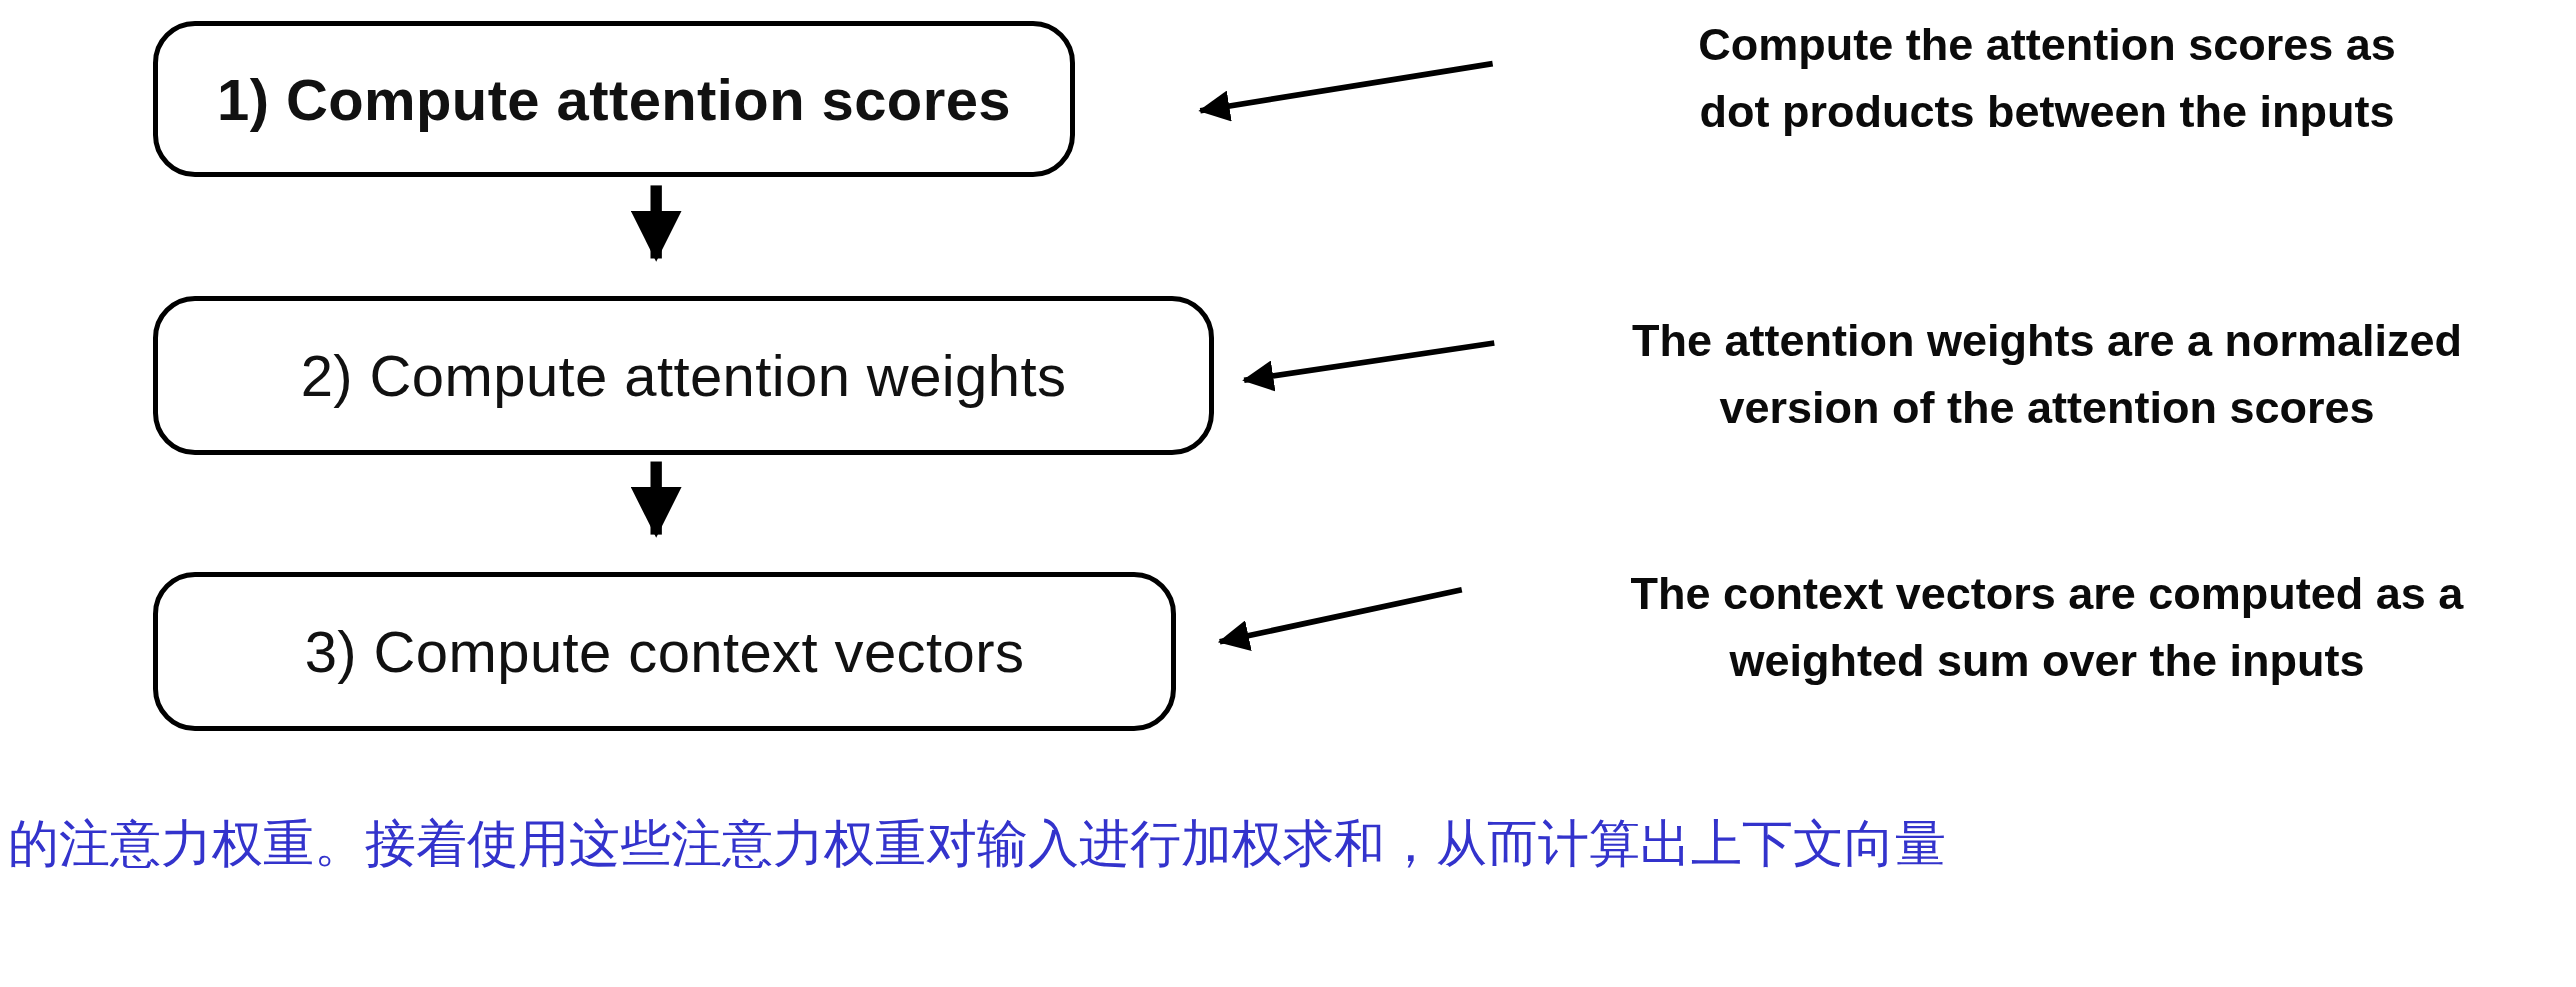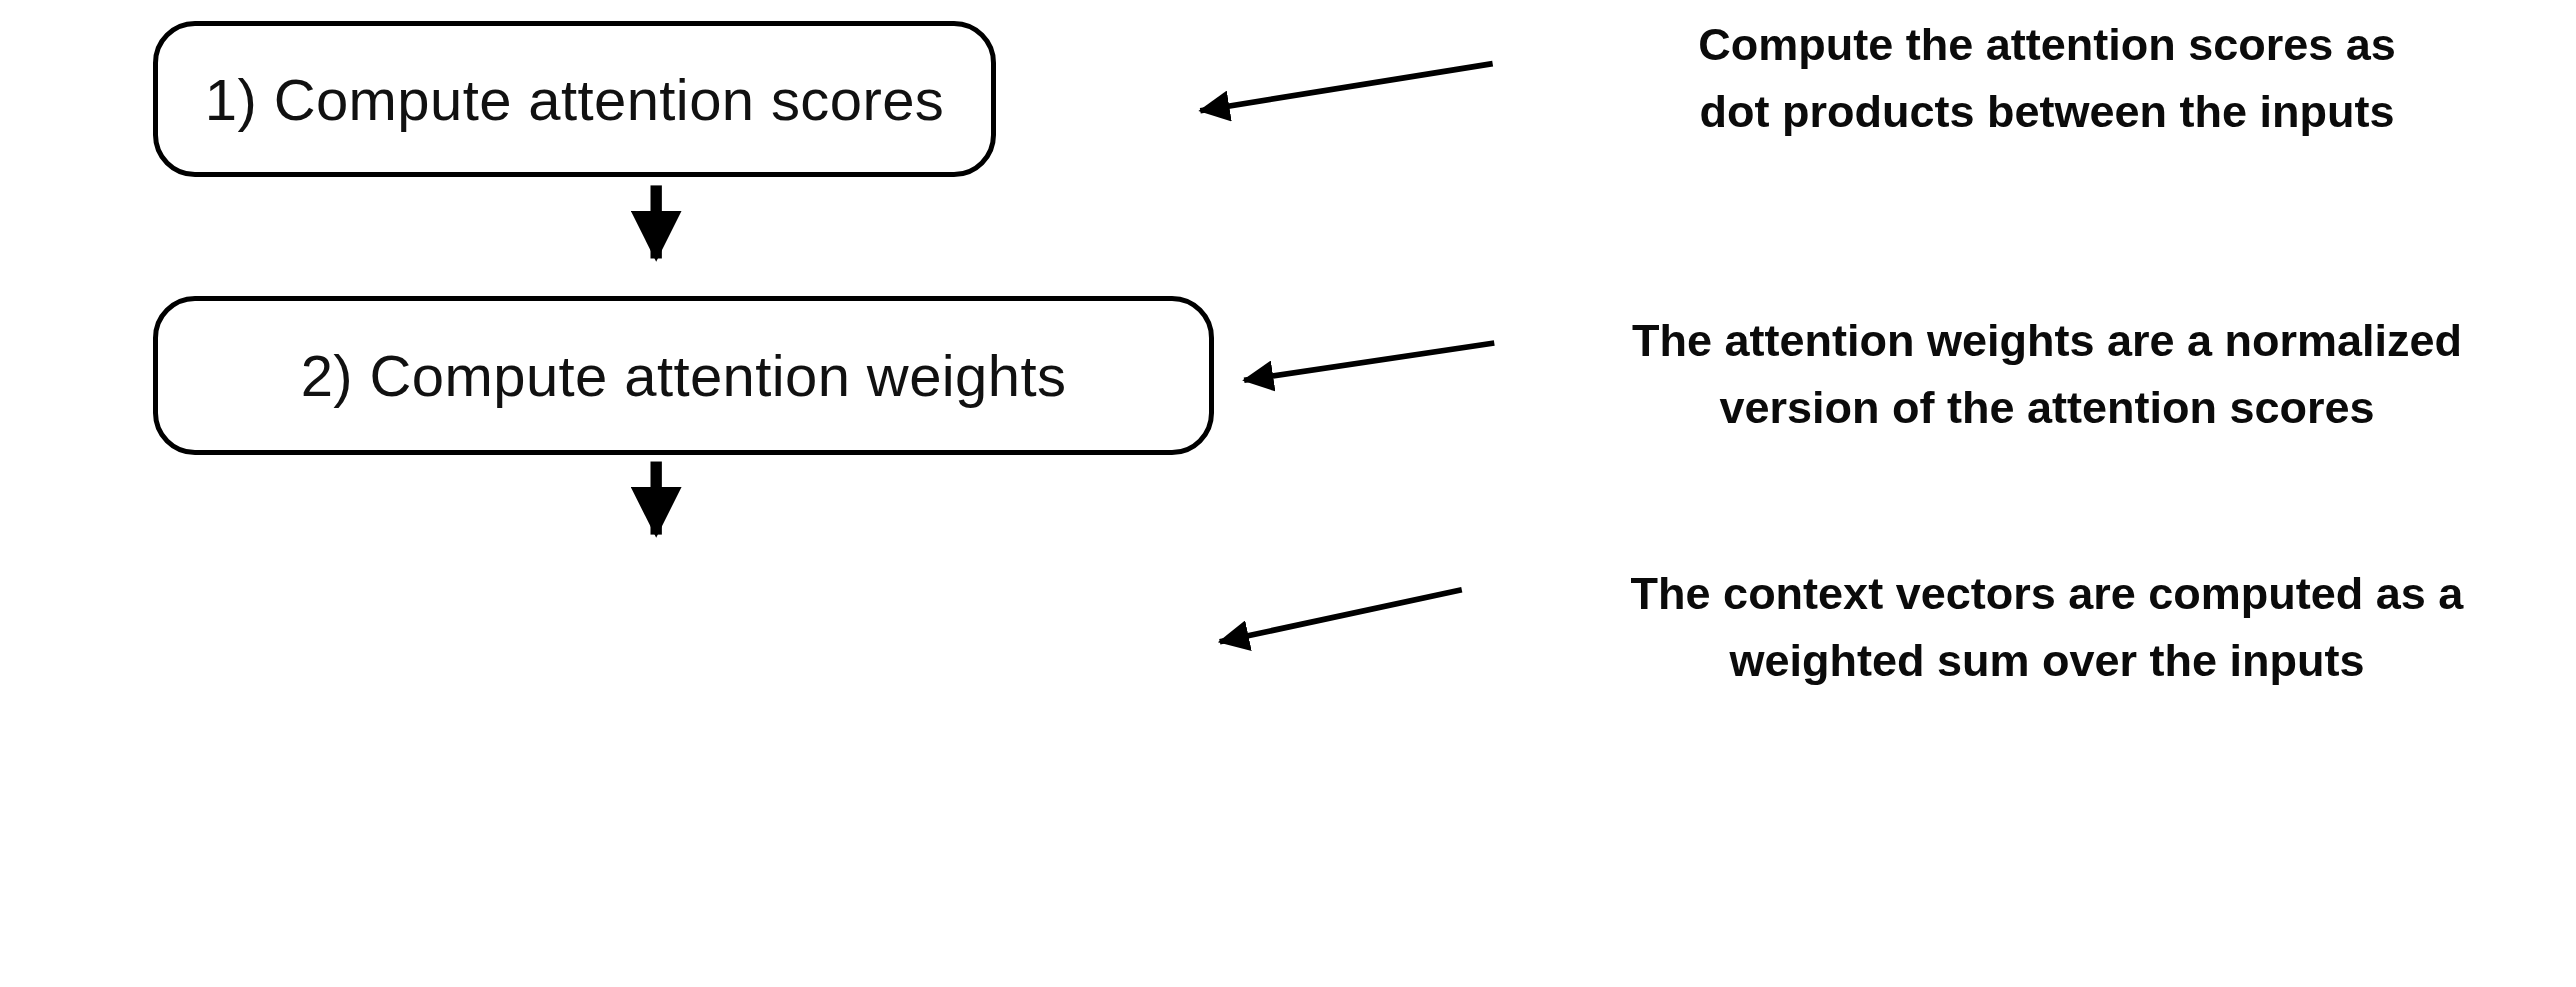--- a/index.html
+++ b/index.html
@@ -29,21 +29,21 @@
     border-radius: 42px;
     background: #ffffff;
     display: flex;
     align-items: center;
     justify-content: center;
     font-size: 58px;
     color: #111111;
     letter-spacing: 0.4px;
     box-sizing: border-box;
   }
-  .box1 { left: 153px; top: 21px;  width: 843px; height: 156px; }
+  .box1 { left: 153px; top: 21px;  width: 922px; height: 156px; font-weight: bold; }
   .box2 { left: 153px; top: 296px; width: 1061px; height: 159px; }
   .box3 { left: 153px; top: 572px; width: 1023px; height: 159px; }
 
   .note {
     position: absolute;
     width: 1072px;
     text-align: center;
     font-weight: 700;
     font-size: 45px;
     line-height: 67px;
@@ -87,33 +87,37 @@
   </svg>
 
   <div class="flow-box box1">
     <span>1) Compute attention scores</span>
   </div>
 
   <div class="flow-box box2">
     <span>2) Compute attention weights</span>
   </div>
 
+  <div class="flow-box box3">
+    <span>3) Compute context vectors</span>
+  </div>
 
   <div class="note note1">
     <div>Compute the attention scores as</div>
     <div>dot products between the inputs</div>
   </div>
 
   <div class="note note2">
     <div>The attention weights are a normalized</div>
     <div>version of the attention scores</div>
   </div>
 
   <div class="note note3">
     <div>The context vectors are computed as a</div>
     <div>weighted sum over the inputs</div>
   </div>
 
   <div class="caption">
+    <div>的注意力权重。接着使用这些注意力权重对输入进行加权求和，从而计算出上下文向量</div>
   </div>
 
 </div>
 
 
 </body></html>

